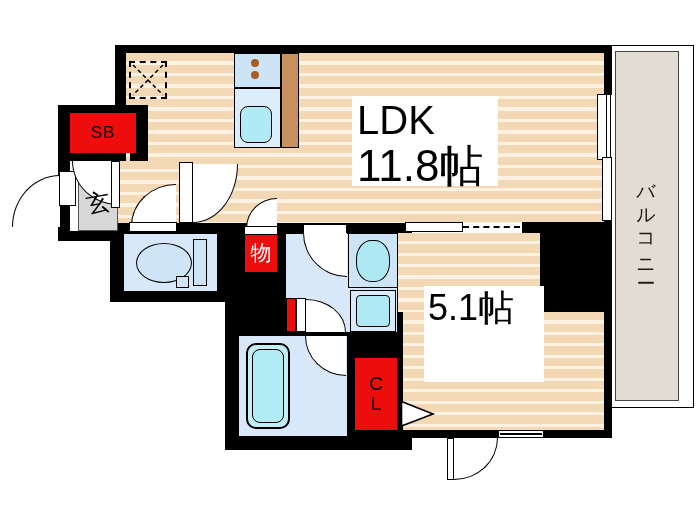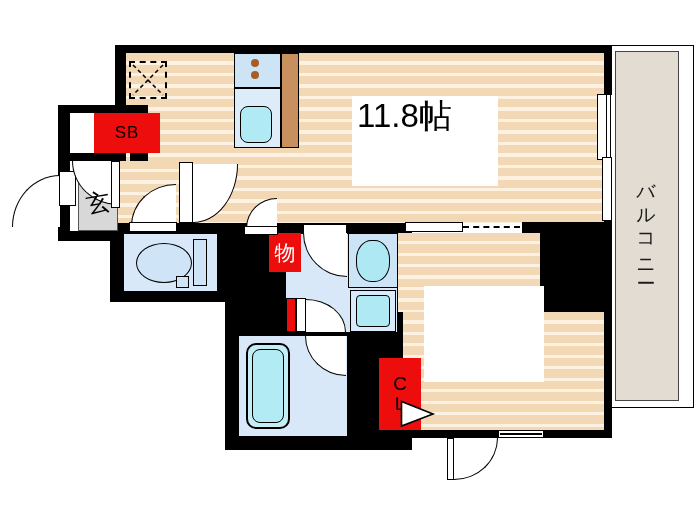--- a/index.html
+++ b/index.html
@@ -8,21 +8,21 @@
   .abs{position:absolute;box-sizing:border-box;}
   .wall{background:#000;}
   .wood{background:repeating-linear-gradient(to bottom,#f3d8b6 0 8px,#fdf2e2 8px 11.5px);}
   .blue{background:#d9e8f8;border:1.5px solid #000;}
   .leaf{background:#fff;border:1.5px solid #000;}
   .arc{background:#fff;}
   .arc-tl{border-top-left-radius:100%;border-top:1.8px solid #000;border-left:1.8px solid #000;}
   .arc-tr{border-top-right-radius:100%;border-top:1.8px solid #000;border-right:1.8px solid #000;}
   .arc-bl{border-bottom-left-radius:100%;border-bottom:1.8px solid #000;border-left:1.8px solid #000;}
   .arc-br{border-bottom-right-radius:100%;border-bottom:1.8px solid #000;border-right:1.8px solid #000;}
-  .redbox{background:#ee0d0d;display:flex;align-items:center;justify-content:center;margin-left:24px;}
+  .redbox{background:#ee0d0d;display:flex;align-items:center;justify-content:center;}
   .labelbox{background:#fff;color:#000;}
 </style>
 </head>
 <body>
 
 <div id="canvas">
 
   <div class="abs wood" style="left:126px;top:53px;width:478px;height:170px;"></div>
   <div class="abs wood" style="left:118px;top:161px;width:76px;height:62px;"></div>
 
@@ -121,19 +121,21 @@
 
   <div class="abs" style="left:405px;top:222px;width:58px;height:10px;background:#fff;border:1.5px solid #000;"></div>
   <div class="abs" style="left:463px;top:224px;width:57px;height:6px;background:#fff;"></div>
   <div class="abs" style="left:463px;top:226px;width:57px;height:0;border-top:2px dashed #000;"></div>
 
   <svg class="abs" style="left:400px;top:400px;" width="36" height="28">
     <polygon points="1.5,1.5 1.5,26 33,14" fill="#ffffff" stroke="#000000" stroke-width="1.6"></polygon>
   </svg>
 
   <div class="abs labelbox" style="left:352px;top:96px;width:146px;height:90px;padding:2px 0 0 5px;">
-    <div style="font-size:33px;line-height:1.1;">11.8帖</div>
+    <div style="font-size:40px;line-height:1.1;">LDK</div>
+    <div style="font-size:44px;line-height:1.1;">11.8帖</div>
   </div>
   <div class="abs labelbox" style="left:424px;top:286px;width:120px;height:96px;padding:2px 0 0 4px;">
+    <div style="font-size:36px;line-height:1.1;">5.1帖</div>
   </div>
   <div class="abs" style="left:80px;top:187px;width:36px;height:30px;font-size:24px;color:#000;text-align:center;transform:rotate(-10deg);">玄</div>
 
 </div>
 
 </body></html>

